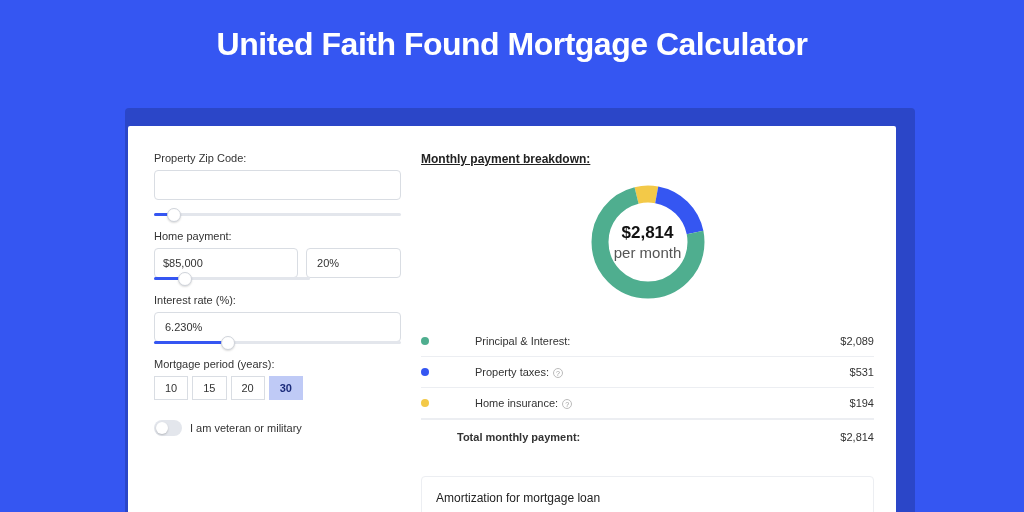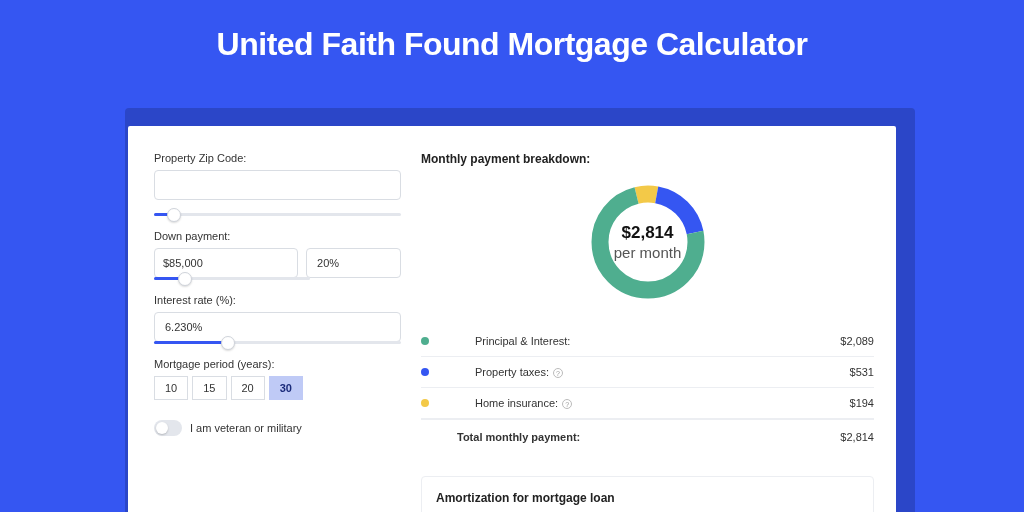--- a/index.html
+++ b/index.html
@@ -125,20 +125,21 @@
     border-radius: 50%;
     box-shadow: 0 1px 2px rgba(0,0,0,0.2);
   }
   .toggle-label { font-size: 11px; color: #333; }
 
   .right-title {
     font-size: 12px;
     font-weight: 700;
     color: #222;
     margin-bottom: 14px;
+    text-decoration: underline;
   }
 
   .donut-wrap {
     display: flex;
     justify-content: center;
     margin-bottom: 22px;
   }
   .donut {
     position: relative;
     width: 124px; height: 124px;
@@ -178,21 +179,21 @@
     align-items: center; justify-content: center;
     font-size: 7px; color: #999;
   }
 
   .amort-block {
     margin-top: 24px;
     border: 1px solid #eceef2;
     border-radius: 4px;
     padding: 14px 14px 6px;
   }
-  .amort-title { font-size: 12px; font-weight: 700; color: #222; margin-bottom: 10px; }
+  .amort-title { font-size: 12px; font-weight: 400; color: #222; margin-bottom: 10px; }
 </style>
 </head>
 <body>
 
 <h1 class="page-title">United Faith Found Mortgage Calculator</h1>
 
 <div class="shadow-panel"></div>
 
 <div class="card">
 
@@ -204,21 +205,21 @@
     </div>
 
     <div class="field-block">
       <div class="slider-track">
         <div class="slider-fill" id="price-fill" style="width: 8%;"></div>
         <div class="slider-thumb" id="price-thumb" style="left: 8%;"></div>
       </div>
     </div>
 
     <div class="field-block">
-      <label class="field-label">Down payment:</label>
+      <label class="field-label">Home payment:</label>
       <div class="dp-row">
         <input class="text-input" value="$85,000" style="">
         <input class="text-input" value="20%" style="">
       </div>
       <div class="slider-track" style="width:63%;">
         <div class="slider-fill" id="down-fill" style="width: 20%;"></div>
         <div class="slider-thumb" id="down-thumb" style="left: 20%;"></div>
       </div>
     </div>
 

